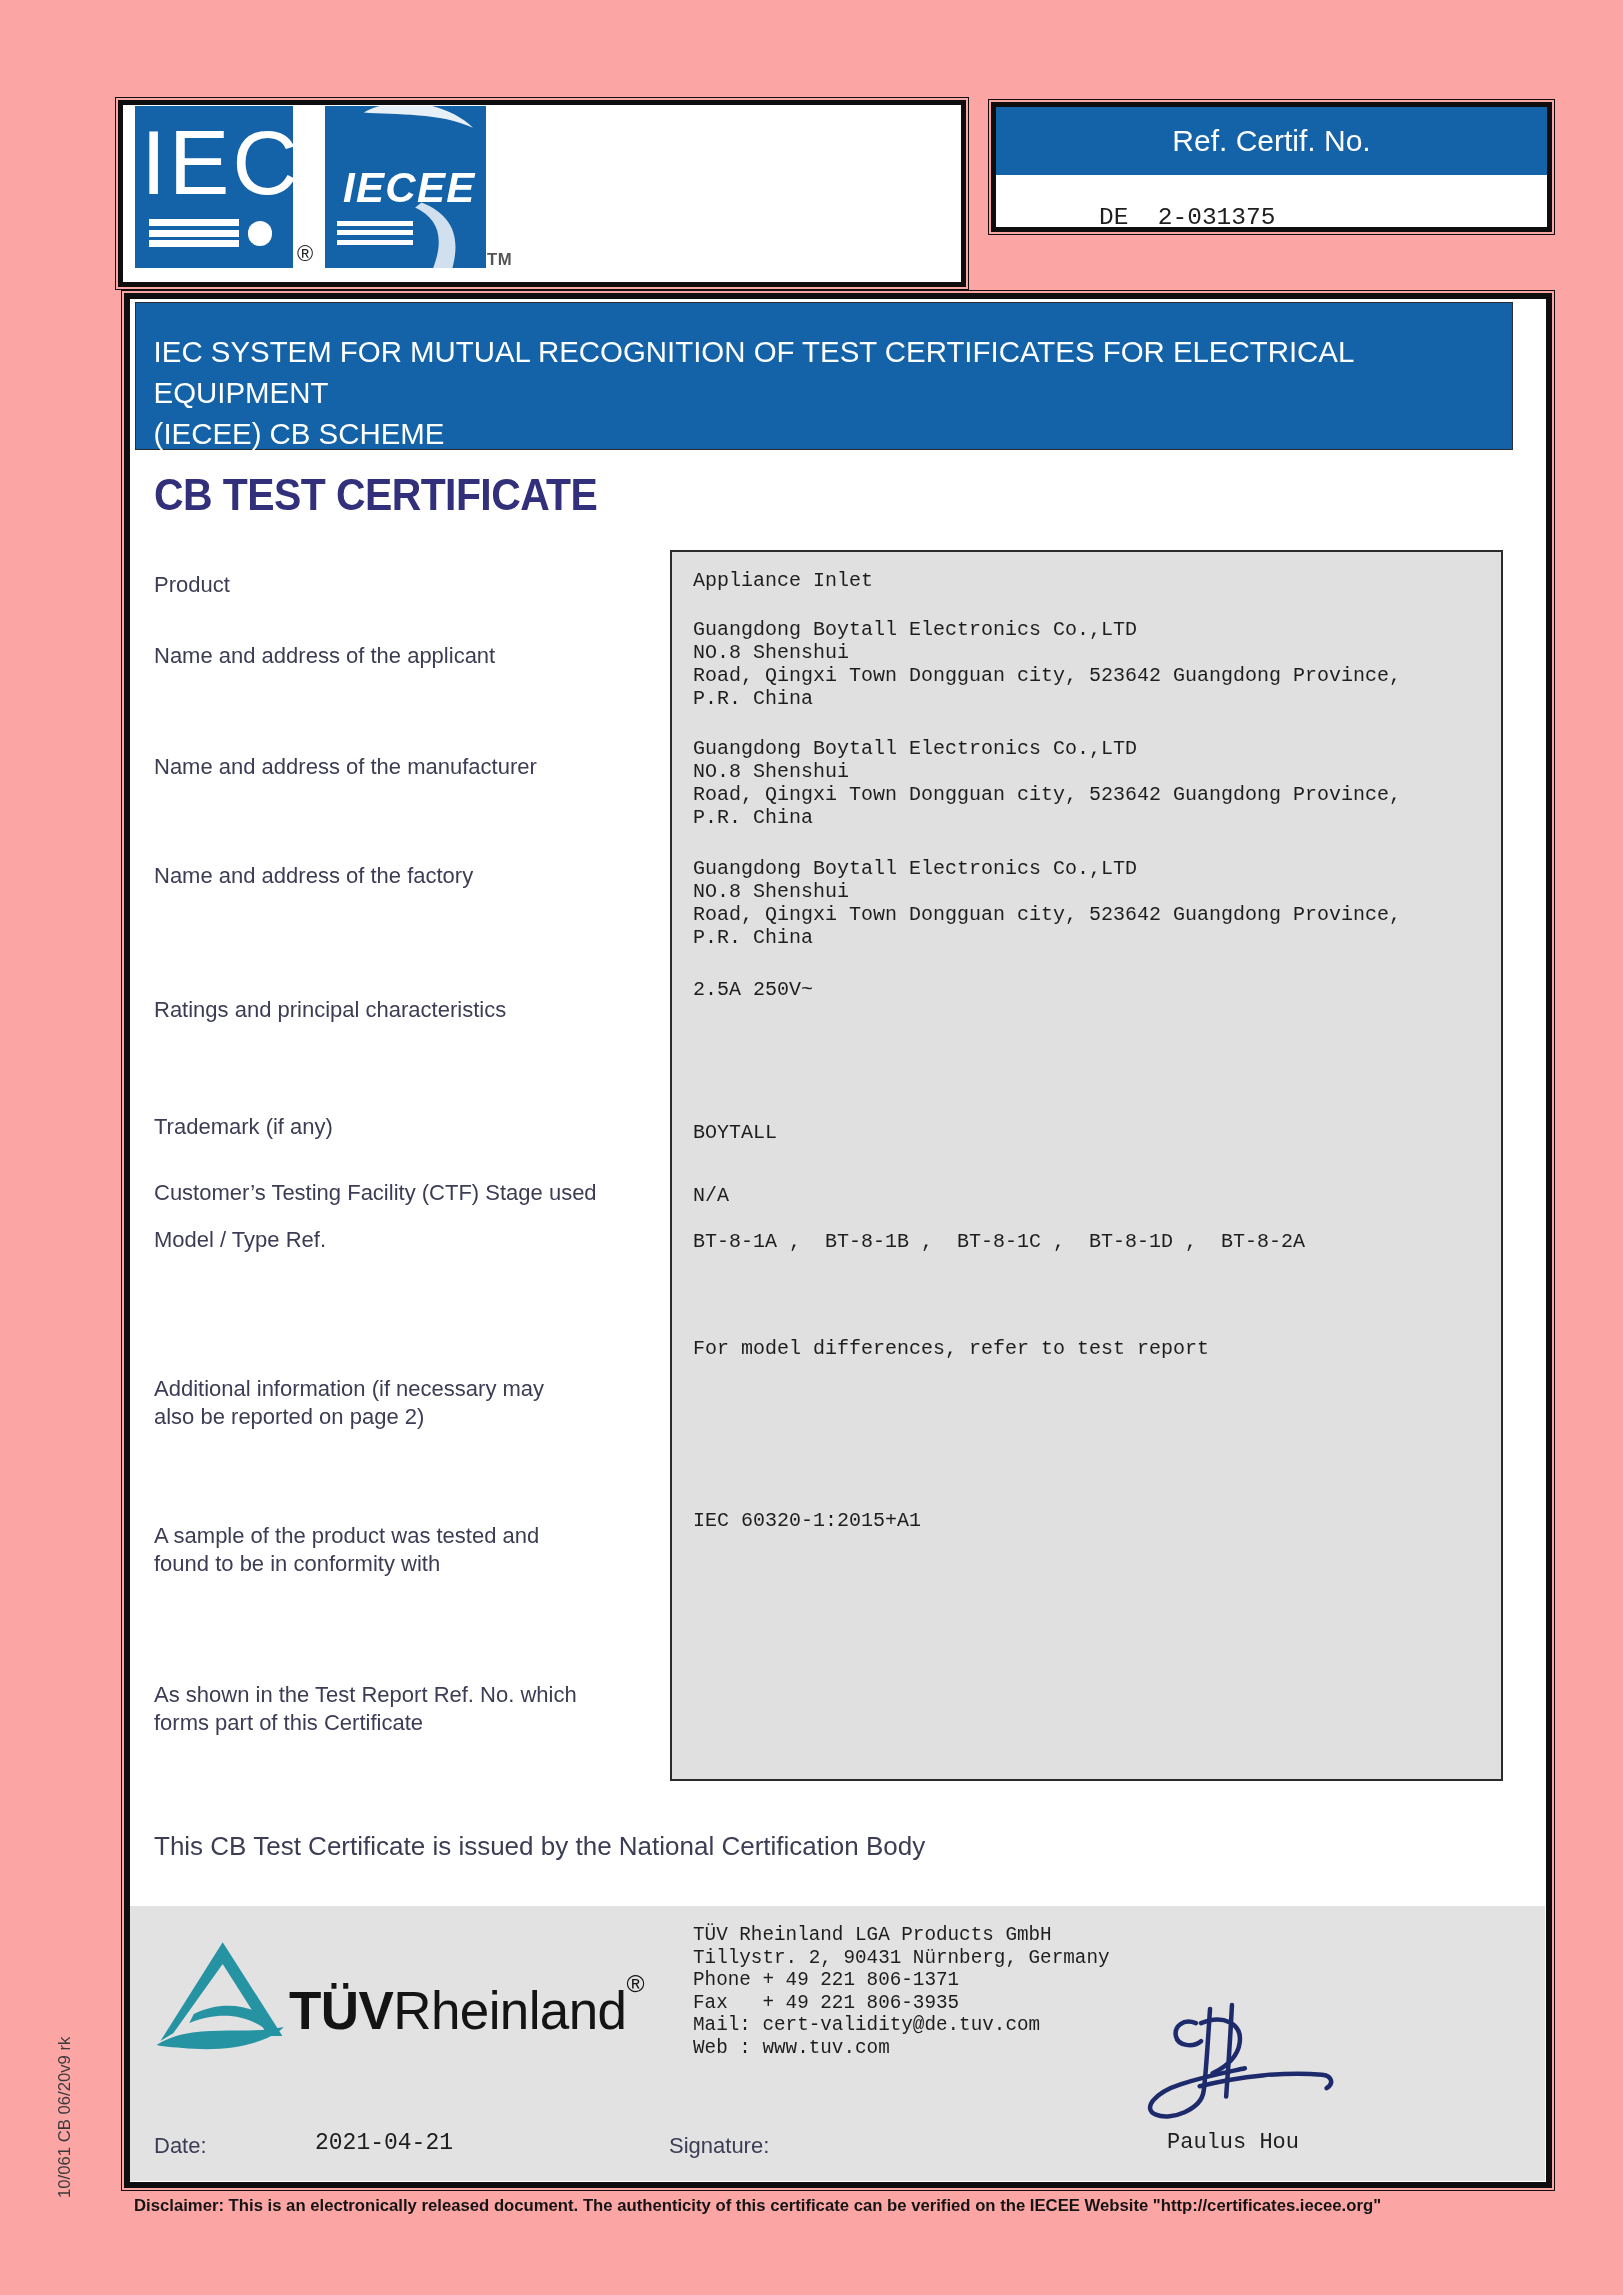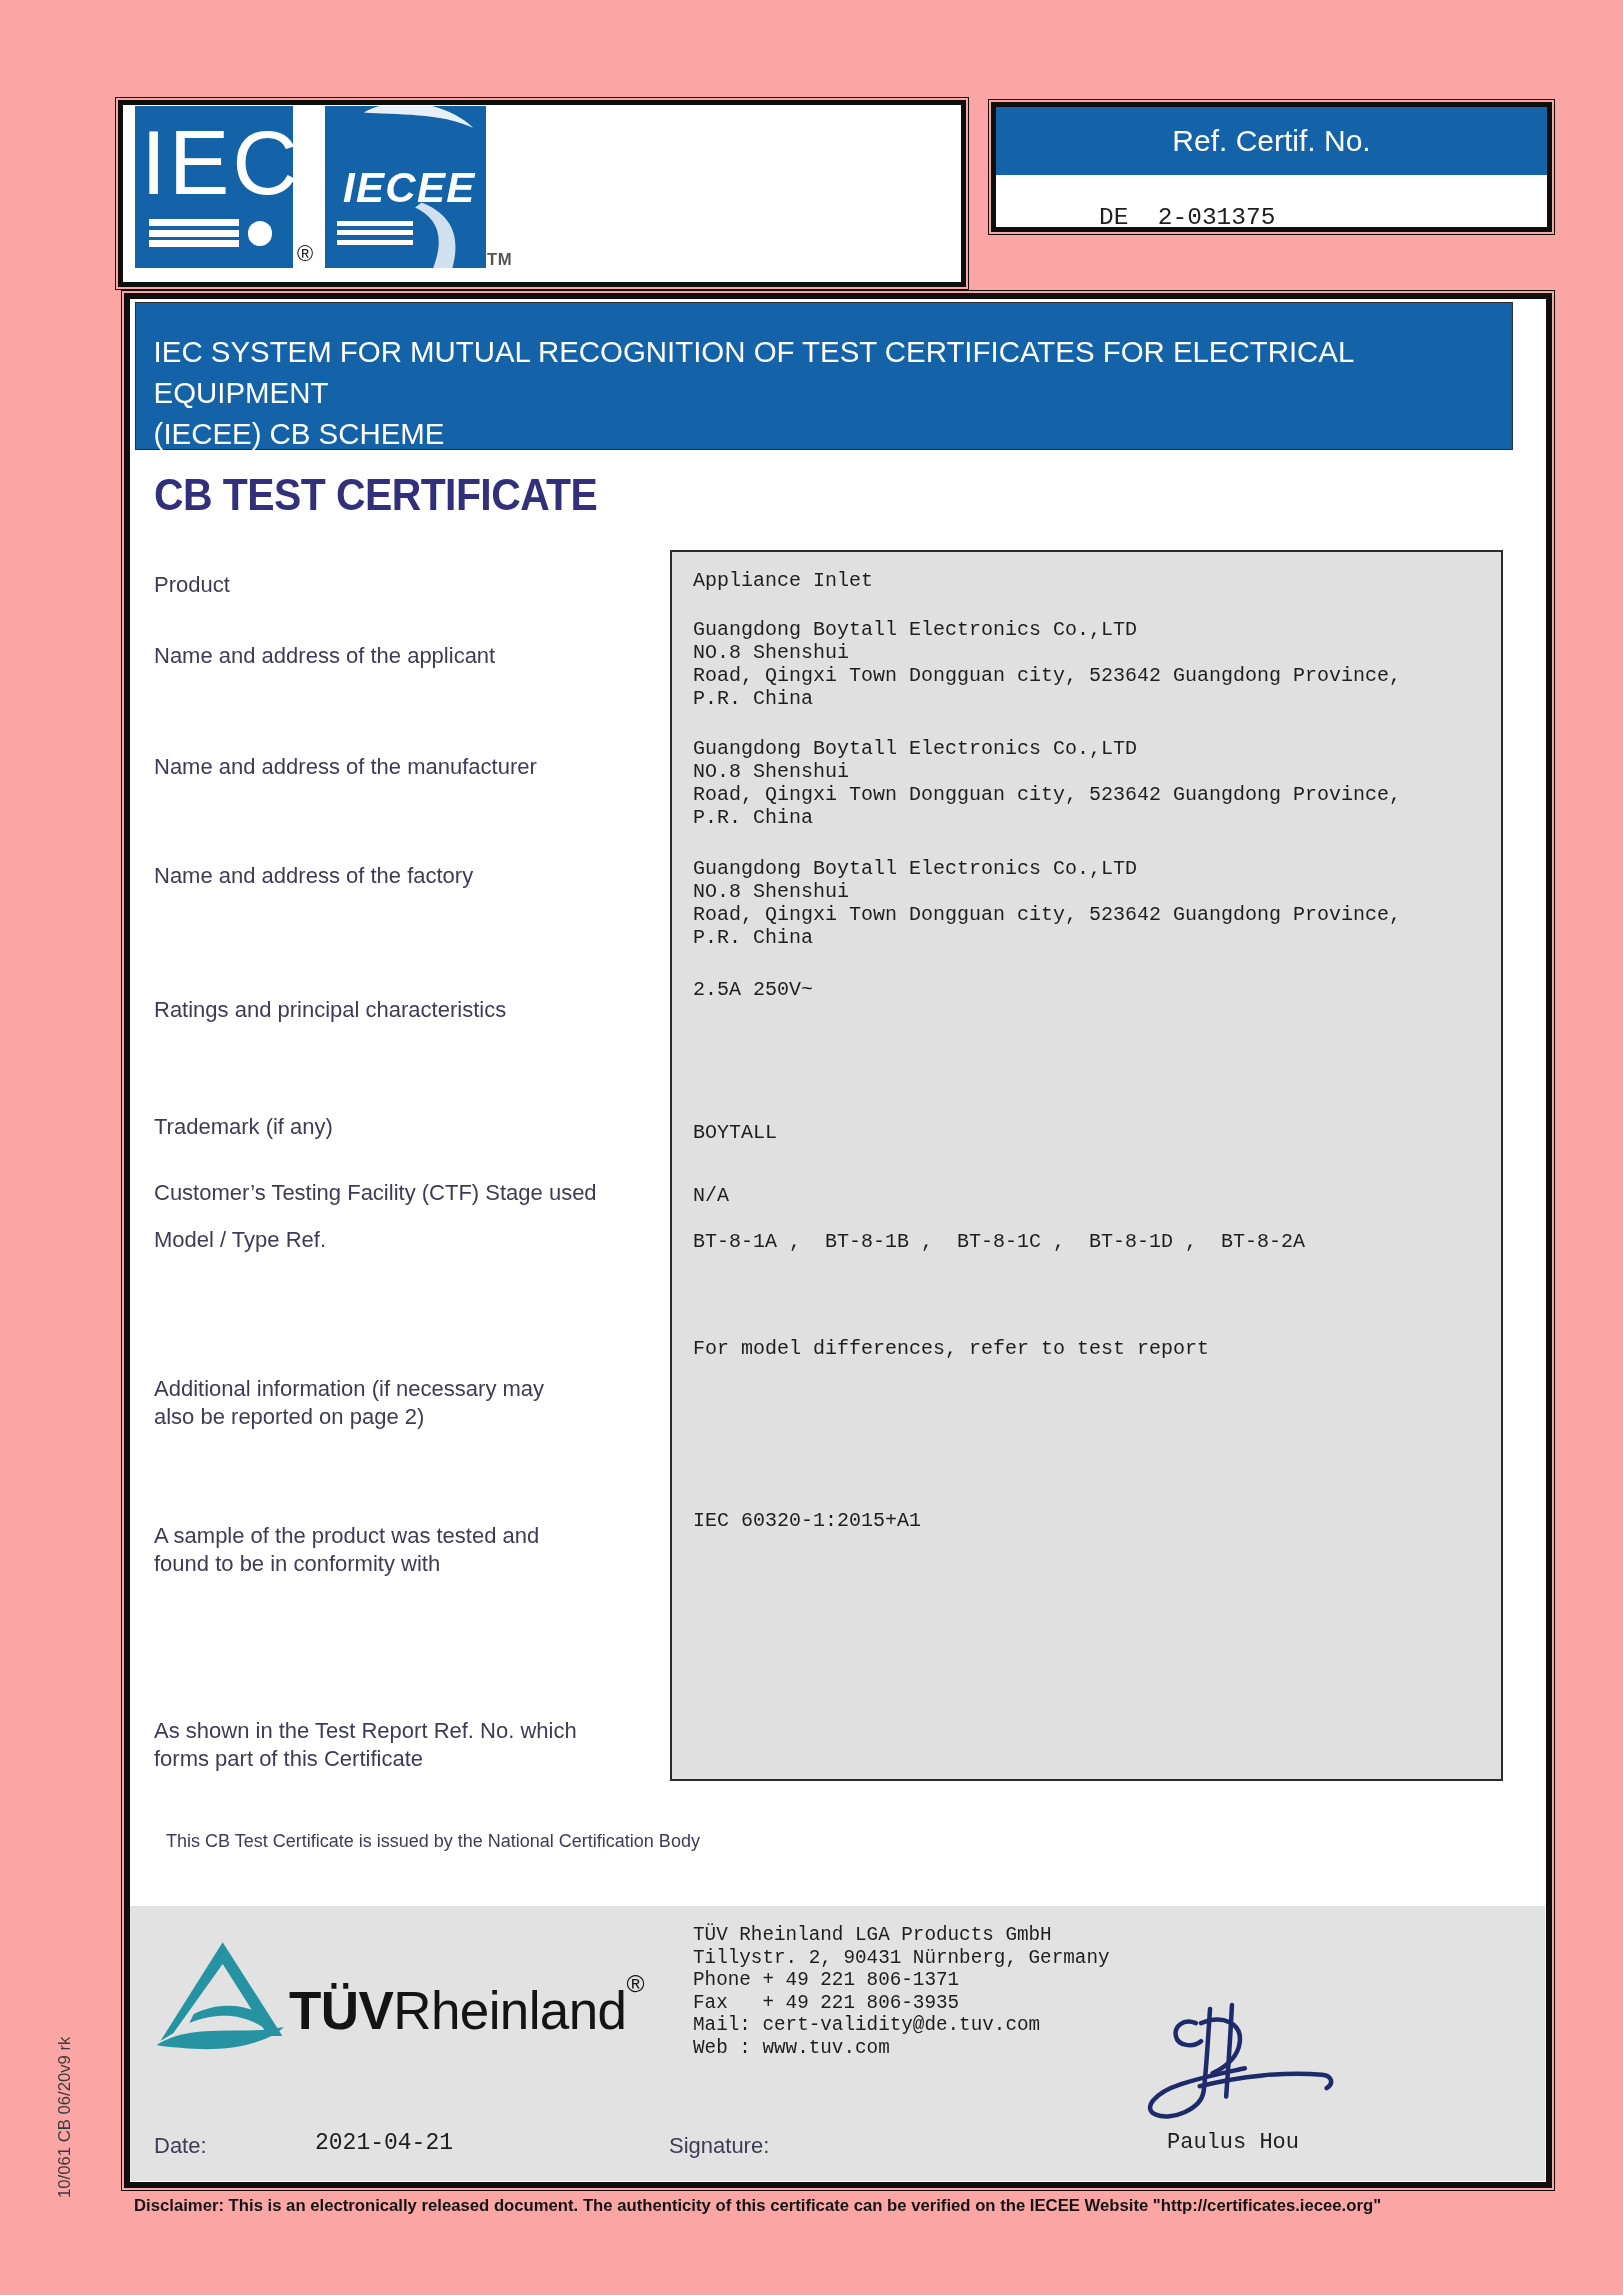--- a/index.html
+++ b/index.html
@@ -23,21 +23,21 @@
   .mono{font-family:"Liberation Mono","DejaVu Sans Mono",monospace;color:#1e1e1e;white-space:pre-wrap;}
   .ref-num{position:absolute;left:103px;top:97px;font-size:24.5px;}
   
   .banner{position:absolute;left:4.5px;top:3.2px;width:1406px;height:148px;background:#1463a8;border:1.9px solid #2b2b2b;
           box-sizing:border-box;color:#fff;font-size:30px;line-height:41px;padding:28px 0 0 18px;transform:scaleX(0.98);transform-origin:left top;}
   .title{position:absolute;left:24px;top:171px;color:#32307a;font-size:44px;font-weight:700;letter-spacing:-0.6px;
          transform:scaleX(0.93);transform-origin:left top;}
   .label{position:absolute;left:24px;width:515px;color:#3c3c55;font-size:22px;line-height:28px;white-space:pre-wrap;}
   .value{position:absolute;left:563px;width:804px;font-size:20px;line-height:23px;}
   .graybox{position:absolute;left:540px;top:251px;width:833px;height:1231px;background:#e0e0e0;border:2.6px solid #2b2b2b;box-sizing:border-box;}
-  .issued{position:absolute;left:36px;top:1532px;color:#3c3c55;font-size:18px;}
+  .issued{position:absolute;left:24px;top:1532px;color:#3c3c55;font-size:26px;}
   
   .band{position:absolute;left:0;top:1607px;width:1415px;height:275px;background:#e2e2e2;}
   .brand{position:absolute;left:159px;top:64px;color:#141414;font-size:53px;letter-spacing:-0.6px;}
   .brand b{font-weight:700;}
   .brand sup{font-size:24.5px;vertical-align:37px;font-weight:400;}
   .addr{position:absolute;left:563px;top:18px;font-size:19.3px;line-height:22.5px;}
   .datelab{position:absolute;color:#3c3c55;font-size:22px;}
   .disclaimer{position:absolute;left:134px;top:2196px;color:#141414;font-size:16.7px;font-weight:700;letter-spacing:0;}
   .sidenote{position:absolute;left:55px;top:2198px;color:#3a3a3a;font-size:16.7px;transform:rotate(-90deg);transform-origin:0 0;white-space:nowrap;}
 </style>
@@ -90,21 +90,21 @@
     <div class="label" style="top:454px;">Name and address of the manufacturer</div>
     <div class="label" style="top:563px;">Name and address of the factory</div>
     <div class="label" style="top:697px;">Ratings and principal characteristics</div>
     <div class="label" style="top:814px;">Trademark (if any)</div>
     <div class="label" style="top:880px;">Customer’s Testing Facility (CTF) Stage used</div>
     <div class="label" style="top:927px;">Model / Type Ref.</div>
     <div class="label" style="top:1076px;">Additional information (if necessary may
 also be reported on page 2)</div>
     <div class="label" style="top:1223px;">A sample of the product was tested and
 found to be in conformity with</div>
-    <div class="label" style="top:1382px;margin-top:36px;">As shown in the Test Report Ref. No. which
+    <div class="label" style="top:1382px;">As shown in the Test Report Ref. No. which
 forms part of this Certificate</div>
 
     <div class="value mono" style="top:270px;">Appliance Inlet</div>
     <div class="value mono" style="top:319px;">Guangdong Boytall Electronics Co.,LTD
 NO.8 Shenshui
 Road, Qingxi Town Dongguan city, 523642 Guangdong Province,
 P.R. China</div>
     <div class="value mono" style="top:438px;">Guangdong Boytall Electronics Co.,LTD
 NO.8 Shenshui
 Road, Qingxi Town Dongguan city, 523642 Guangdong Province,

